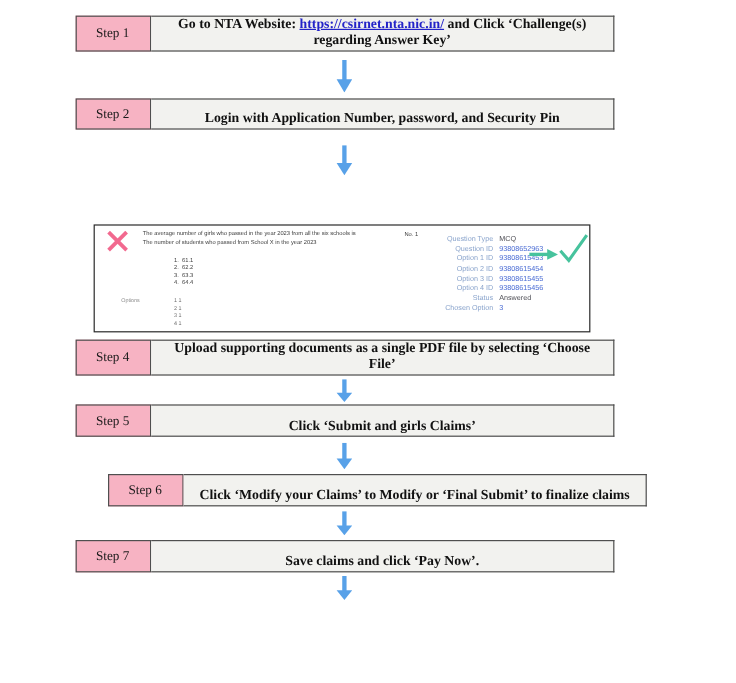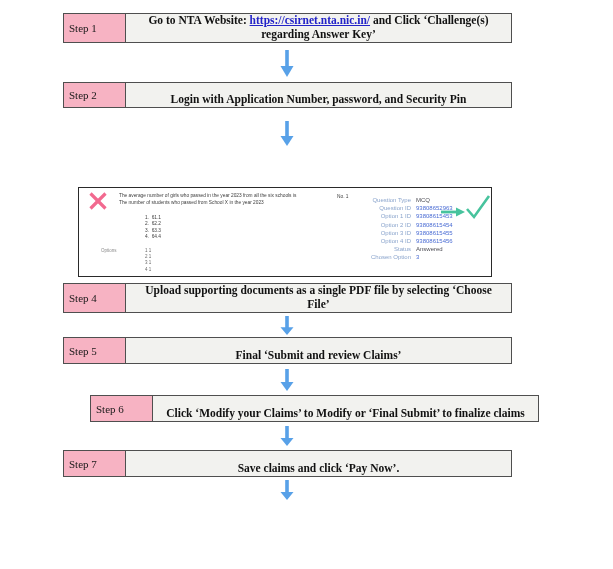--- a/index.html
+++ b/index.html
@@ -5,21 +5,21 @@
   html,body{margin:0;padding:0;background:#ffffff;}
   #canvas{
     position:relative;width:613px;height:569px;background:#ffffff;
     font-family:"Liberation Serif", serif;overflow:hidden;
   }
   
   .row{position:absolute;left:63px;width:449px;display:flex;}
   .step-label{
     flex:0 0 63px;box-sizing:border-box;background:var(--label-bg);
     border:1.6px solid var(--box-border);display:flex;align-items:center;
-    padding-left:5px;font-size:11px;color:#1a1a1a;
+    padding-left:16px;font-size:11px;color:#1a1a1a;
   }
   .step-content{
     flex:1;box-sizing:border-box;background:var(--box-bg);
     border:1.6px solid var(--box-border);border-left:none;
     display:flex;align-items:flex-end;justify-content:center;text-align:center;
     font-weight:bold;font-size:11.5px;line-height:14px;color:#111;
     padding:1px 8px;
   }
   .r1{top:13px;height:30px;}
   .r2{top:82px;height:26px;}
@@ -156,21 +156,21 @@
     <div class="step-content">Upload supporting documents as a single PDF file by selecting ‘Choose File’</div>
   </div>
 
   <svg class="down-arrow a3" viewBox="0 0 16 26" preserveAspectRatio="none">
     <rect x="6.2" y="0" width="3.6" height="17" fill="var(--arrow-blue)"></rect>
     <polygon points="8,26 1.5,15.5 14.5,15.5" fill="var(--arrow-blue)"></polygon>
   </svg>
 
   <div class="row r5">
     <div class="step-label">Step 5</div>
-    <div class="step-content">Final ‘Submit and review Claims’</div>
+    <div class="step-content">Click ‘Submit and girls Claims’</div>
   </div>
 
   <svg class="down-arrow a4" viewBox="0 0 16 26" preserveAspectRatio="none">
     <rect x="6.2" y="0" width="3.6" height="17" fill="var(--arrow-blue)"></rect>
     <polygon points="8,26 1.5,15.5 14.5,15.5" fill="var(--arrow-blue)"></polygon>
   </svg>
 
   <div class="row r6">
     <div class="step-label">Step 6</div>
     <div class="step-content">Click ‘Modify your Claims’ to Modify or ‘Final Submit’ to finalize claims</div>

